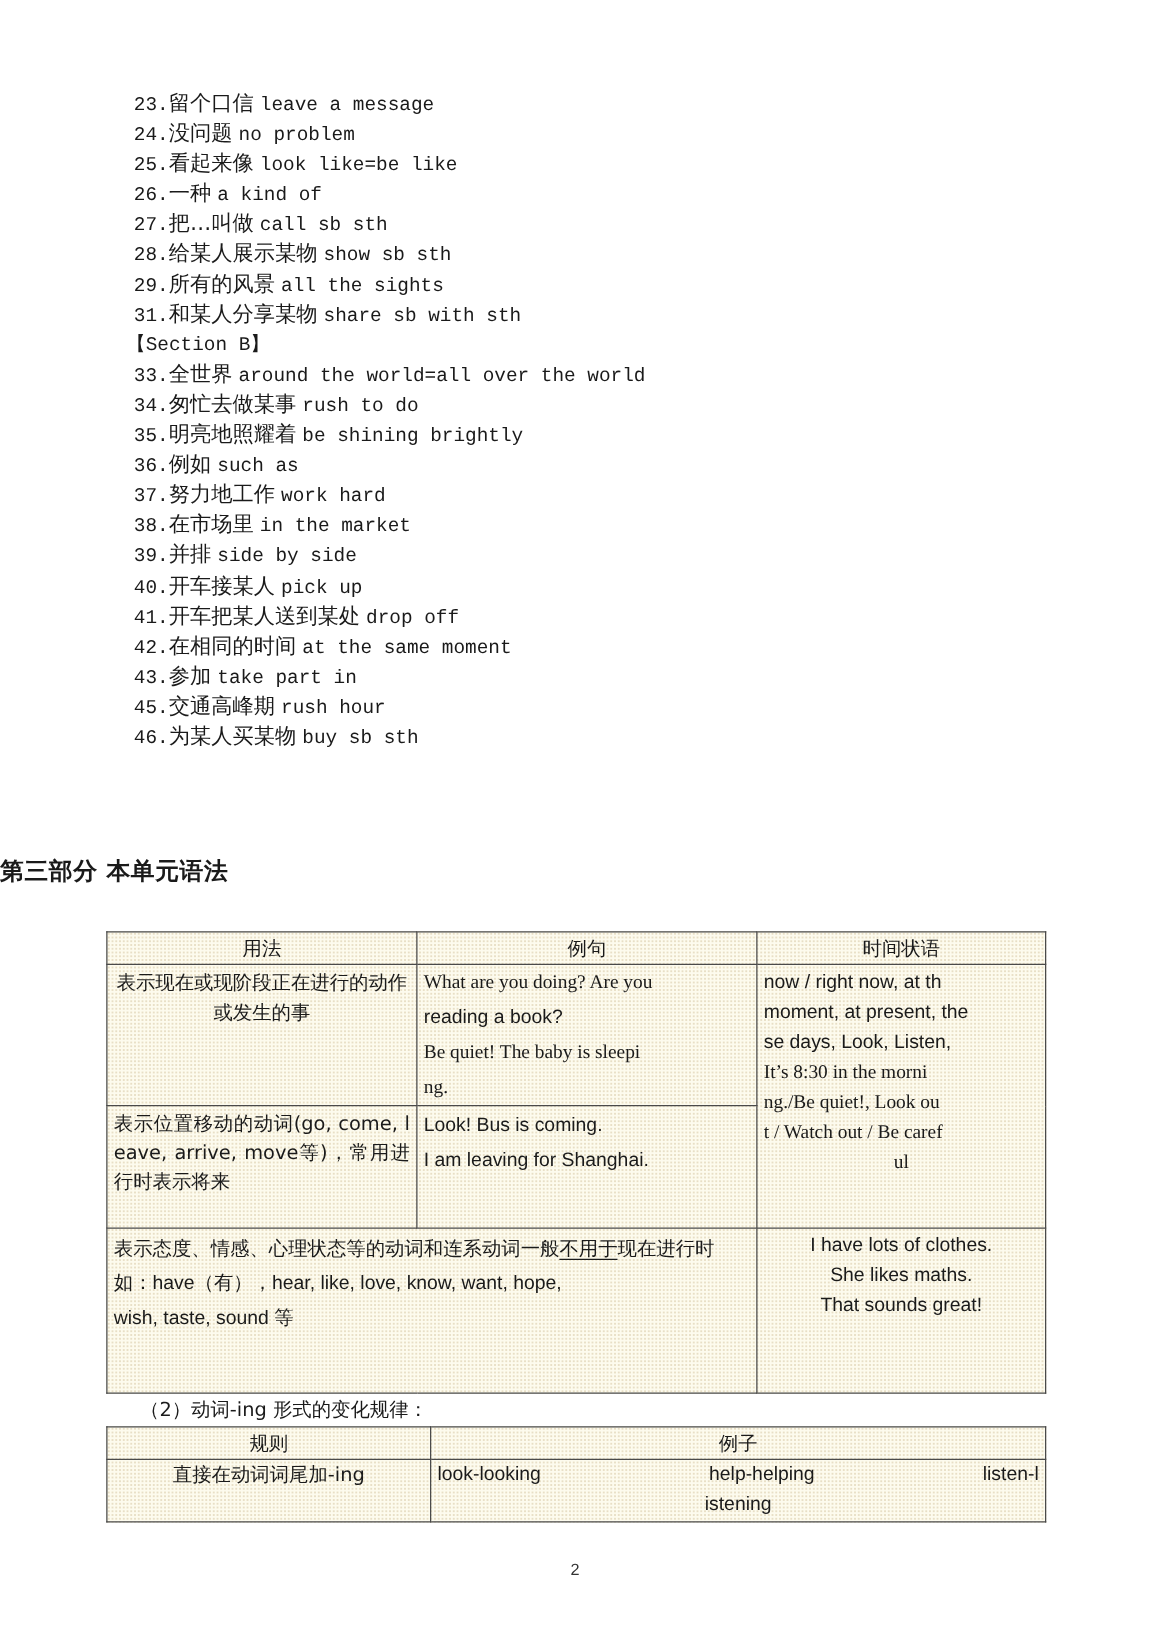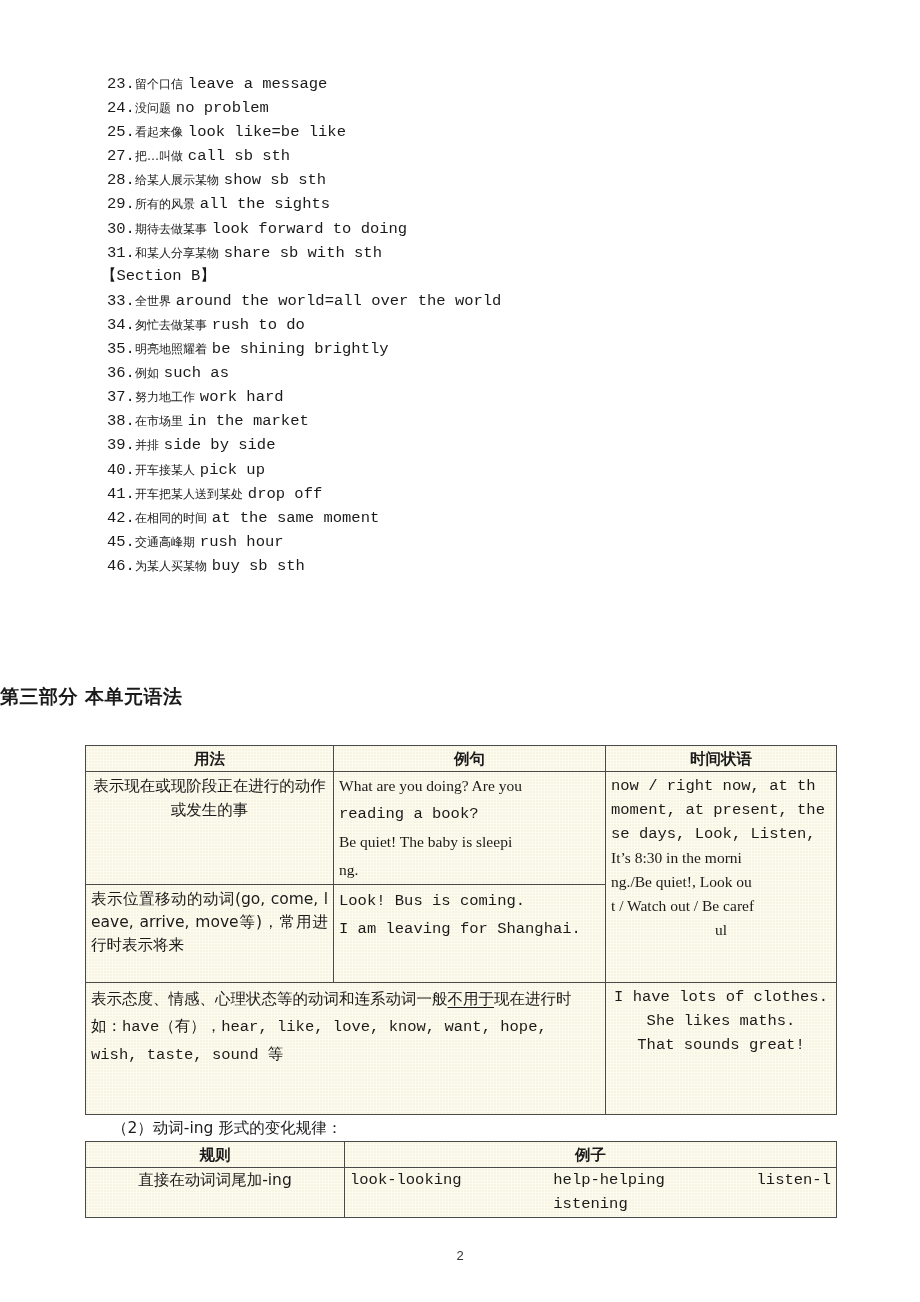--- a/index.html
+++ b/index.html
@@ -21,21 +21,21 @@
       top: 71px;
       width: 700px;
     }
     .vocab-item {
       height: 24.1px;
       line-height: 24.1px;
       font-size: 15.5px;
       white-space: nowrap;
     }
     .vocab-item .num { font-family: "Liberation Mono", "DejaVu Sans Mono", monospace; }
-    .vocab-item .cn { font-family: "DejaVu Sans", sans-serif; font-size: 12px; }
+    .vocab-item .cn { font-family: "DejaVu Sans", sans-serif; font-size: 17px; }
     .vocab-item .en { font-family: "Liberation Mono", "DejaVu Sans Mono", monospace; font-size: 15.5px; }
     .section-heading {
       margin-left: -6px;
       font-family: "Liberation Mono", "DejaVu Sans Mono", monospace;
     }
     .part-title {
       position: absolute;
       top: 684px;
       left: 0;
       width: 920px;
@@ -68,24 +68,23 @@
       line-height: 28px;
       overflow: hidden;
       word-break: break-all;
     }
     table.grammar td.hdr {
       text-align: center;
       vertical-align: middle;
       font-family: "DejaVu Sans", sans-serif;
       line-height: 24px;
       padding: 0;
-      font-weight: bold;
     }
     .cn-text { font-family: "DejaVu Sans", sans-serif; }
-    .mono { font-family: Liberation Mono, monospace; }
+    .mono { font-family: Liberation Sans, sans-serif; }
     .serif { font-family: "Liberation Serif", "DejaVu Serif", serif; }
     .center { text-align: center; }
     .underline { text-decoration: underline; text-underline-offset: 3px; }
     #t1 { left: 85px; top: 745px; width: 751px; }
     #t2 { left: 85px; top: 1141px; width: 751px; }
     .page-number {
       position: absolute;
       top: 1248px;
       left: 0;
       width: 920px;
@@ -101,38 +100,39 @@
       text-align: center;
     }
   </style>
 </head>
 <body>
 
 <div class="vocab-list">
   <div class="vocab-item"><span class="num">23.</span><span class="cn">留个口信</span> <span class="en">leave a message</span></div>
   <div class="vocab-item"><span class="num">24.</span><span class="cn">没问题</span> <span class="en">no problem</span></div>
   <div class="vocab-item"><span class="num">25.</span><span class="cn">看起来像</span> <span class="en">look like=be like</span></div>
+  <div class="vocab-item"><span class="num">26.</span><span class="cn">一种</span> <span class="en">a kind of</span></div>
   <div class="vocab-item"><span class="num">27.</span><span class="cn">把…叫做</span> <span class="en">call sb sth</span></div>
   <div class="vocab-item"><span class="num">28.</span><span class="cn">给某人展示某物</span> <span class="en">show sb sth</span></div>
   <div class="vocab-item"><span class="num">29.</span><span class="cn">所有的风景</span> <span class="en">all the sights</span></div>
-  <div class="vocab-item"><span class="num">30.</span><span class="cn">期待去做某事</span> <span class="en">look forward to doing</span></div>
   <div class="vocab-item"><span class="num">31.</span><span class="cn">和某人分享某物</span> <span class="en">share sb with sth</span></div>
 
   <div class="vocab-item section-heading">【Section B】</div>
 
   <div class="vocab-item"><span class="num">33.</span><span class="cn">全世界</span> <span class="en">around the world=all over the world</span></div>
   <div class="vocab-item"><span class="num">34.</span><span class="cn">匆忙去做某事</span> <span class="en">rush to do</span></div>
   <div class="vocab-item"><span class="num">35.</span><span class="cn">明亮地照耀着</span> <span class="en">be shining brightly</span></div>
   <div class="vocab-item"><span class="num">36.</span><span class="cn">例如</span> <span class="en">such as</span></div>
   <div class="vocab-item"><span class="num">37.</span><span class="cn">努力地工作</span> <span class="en">work hard</span></div>
   <div class="vocab-item"><span class="num">38.</span><span class="cn">在市场里</span> <span class="en">in the market</span></div>
   <div class="vocab-item"><span class="num">39.</span><span class="cn">并排</span> <span class="en">side by side</span></div>
   <div class="vocab-item"><span class="num">40.</span><span class="cn">开车接某人</span> <span class="en">pick up</span></div>
   <div class="vocab-item"><span class="num">41.</span><span class="cn">开车把某人送到某处</span> <span class="en">drop off</span></div>
   <div class="vocab-item"><span class="num">42.</span><span class="cn">在相同的时间</span> <span class="en">at the same moment</span></div>
+  <div class="vocab-item"><span class="num">43.</span><span class="cn">参加</span> <span class="en">take part in</span></div>
   <div class="vocab-item"><span class="num">45.</span><span class="cn">交通高峰期</span> <span class="en">rush hour</span></div>
   <div class="vocab-item"><span class="num">46.</span><span class="cn">为某人买某物</span> <span class="en">buy sb sth</span></div>
 </div>
 
 <div class="part-title">第三部分  本单元语法</div>
 
 <div class="subsection-label" style="top:764px;">（1）现在进行时用法：</div>
 
 <table class="grammar" id="t1">
   <colgroup>

